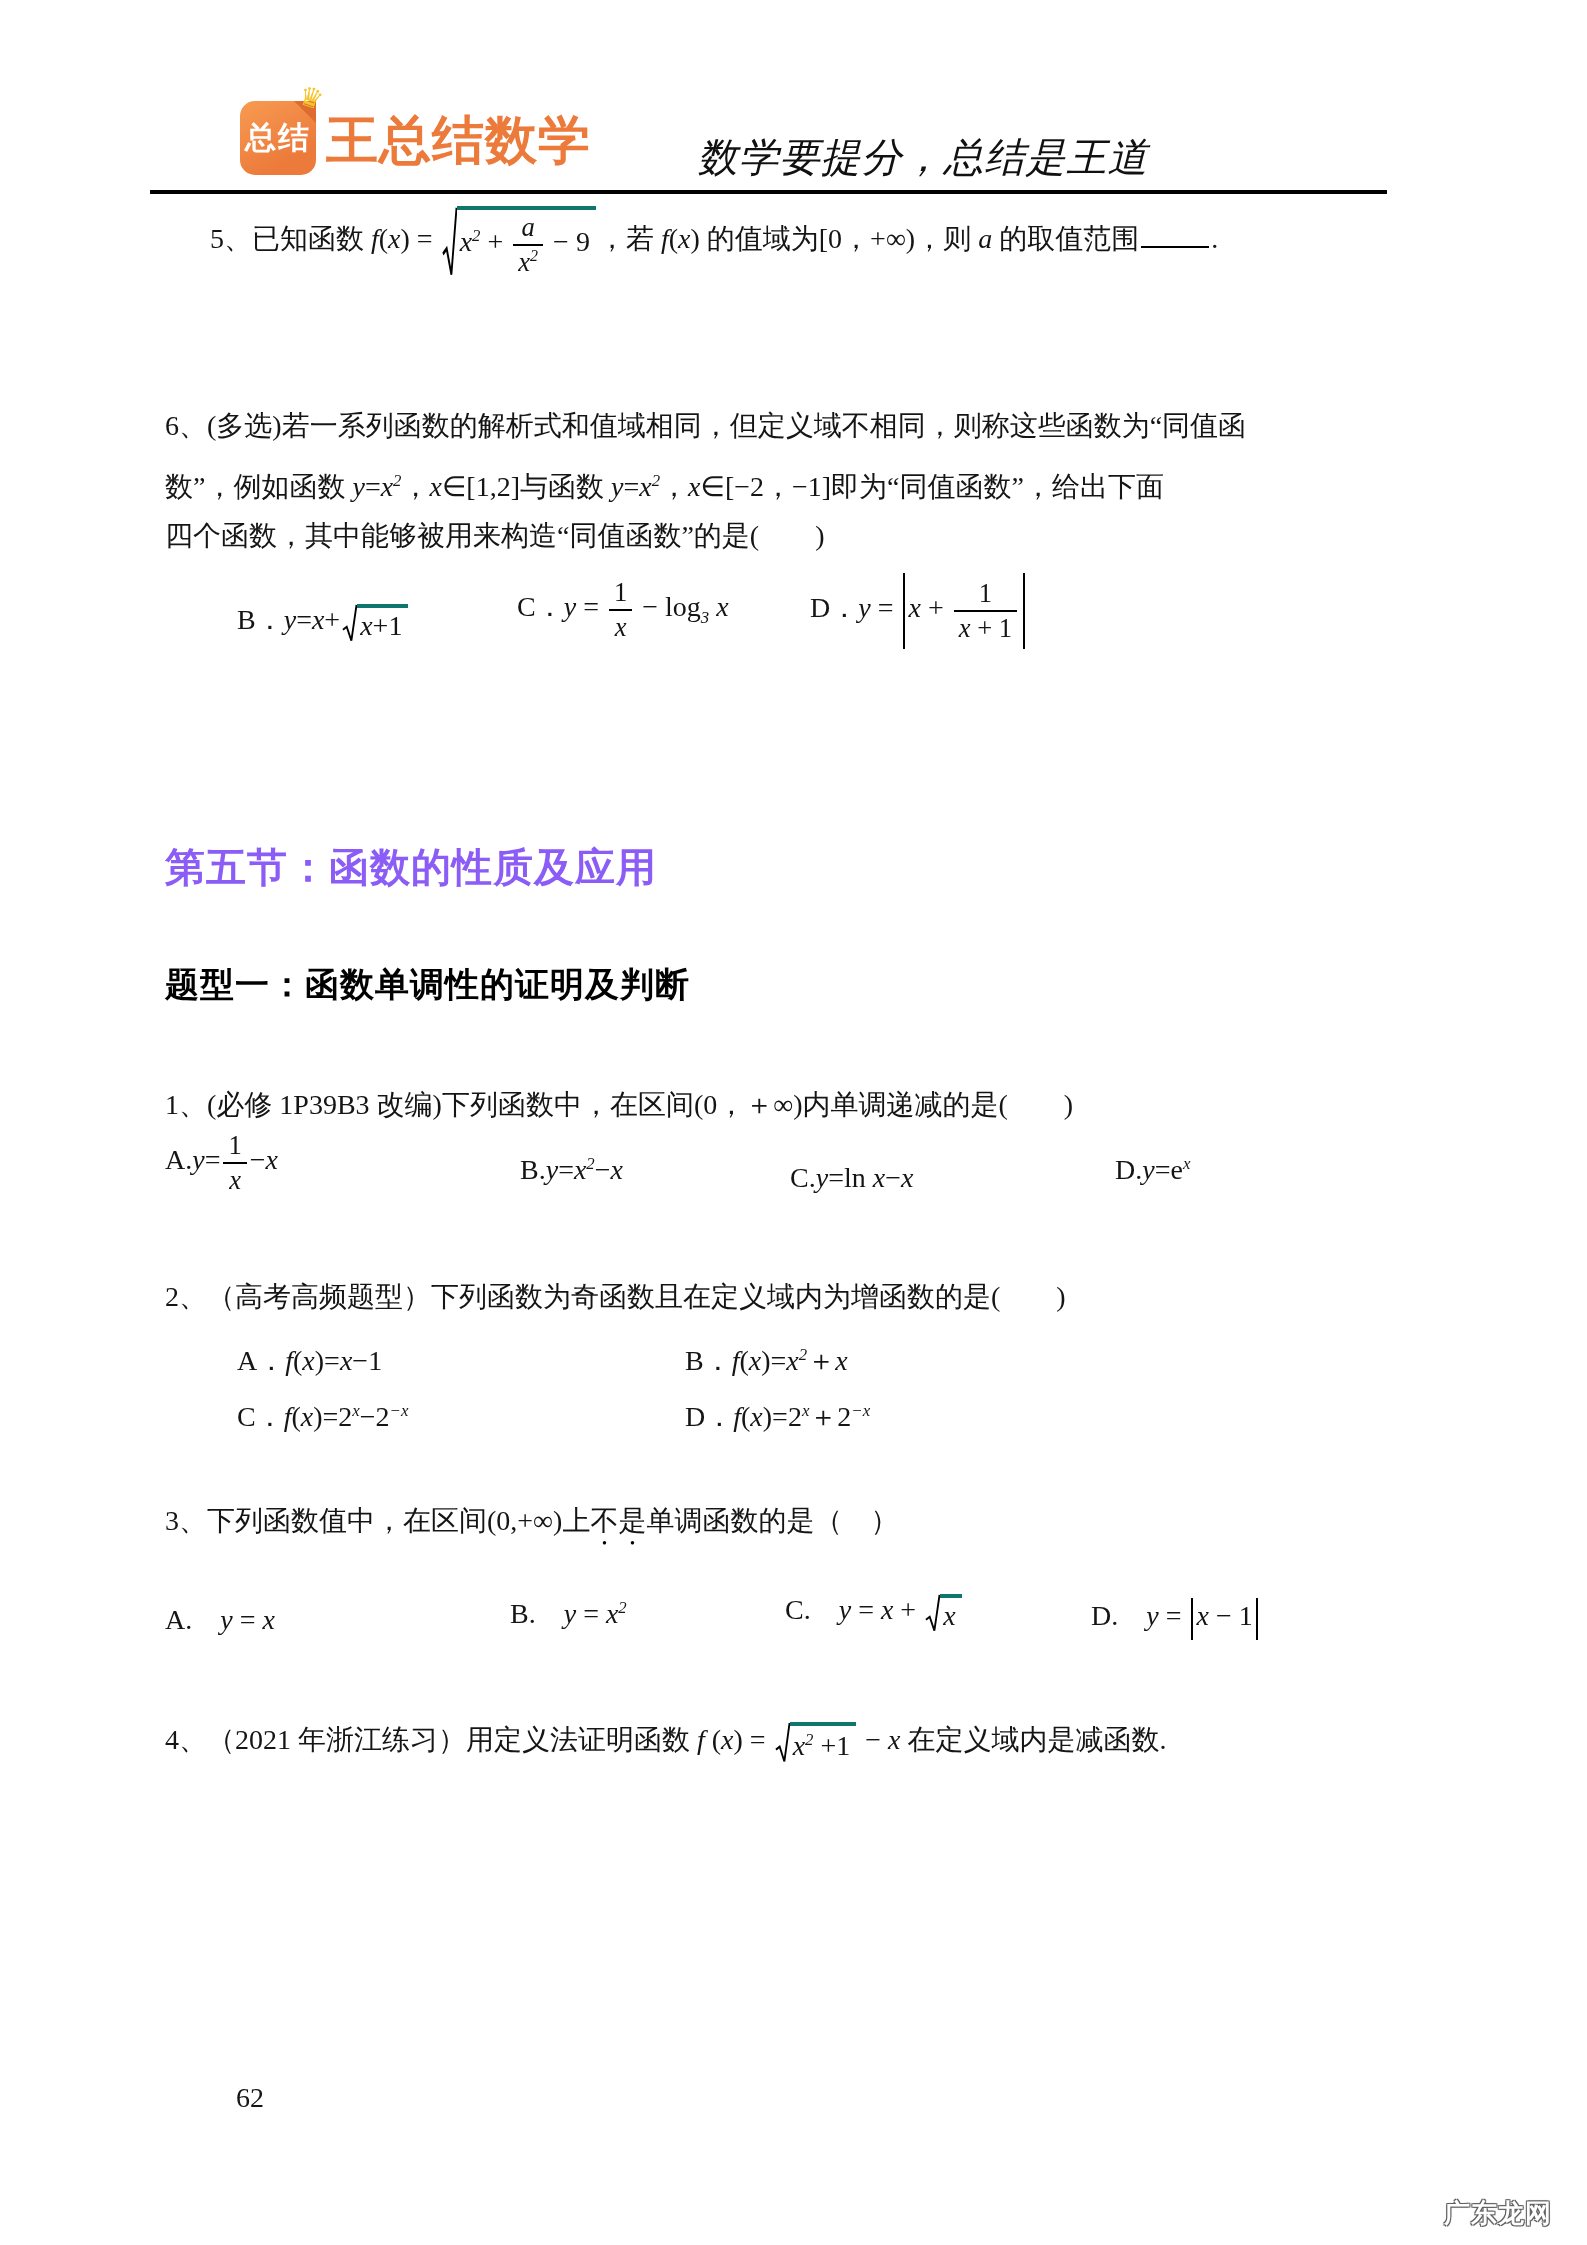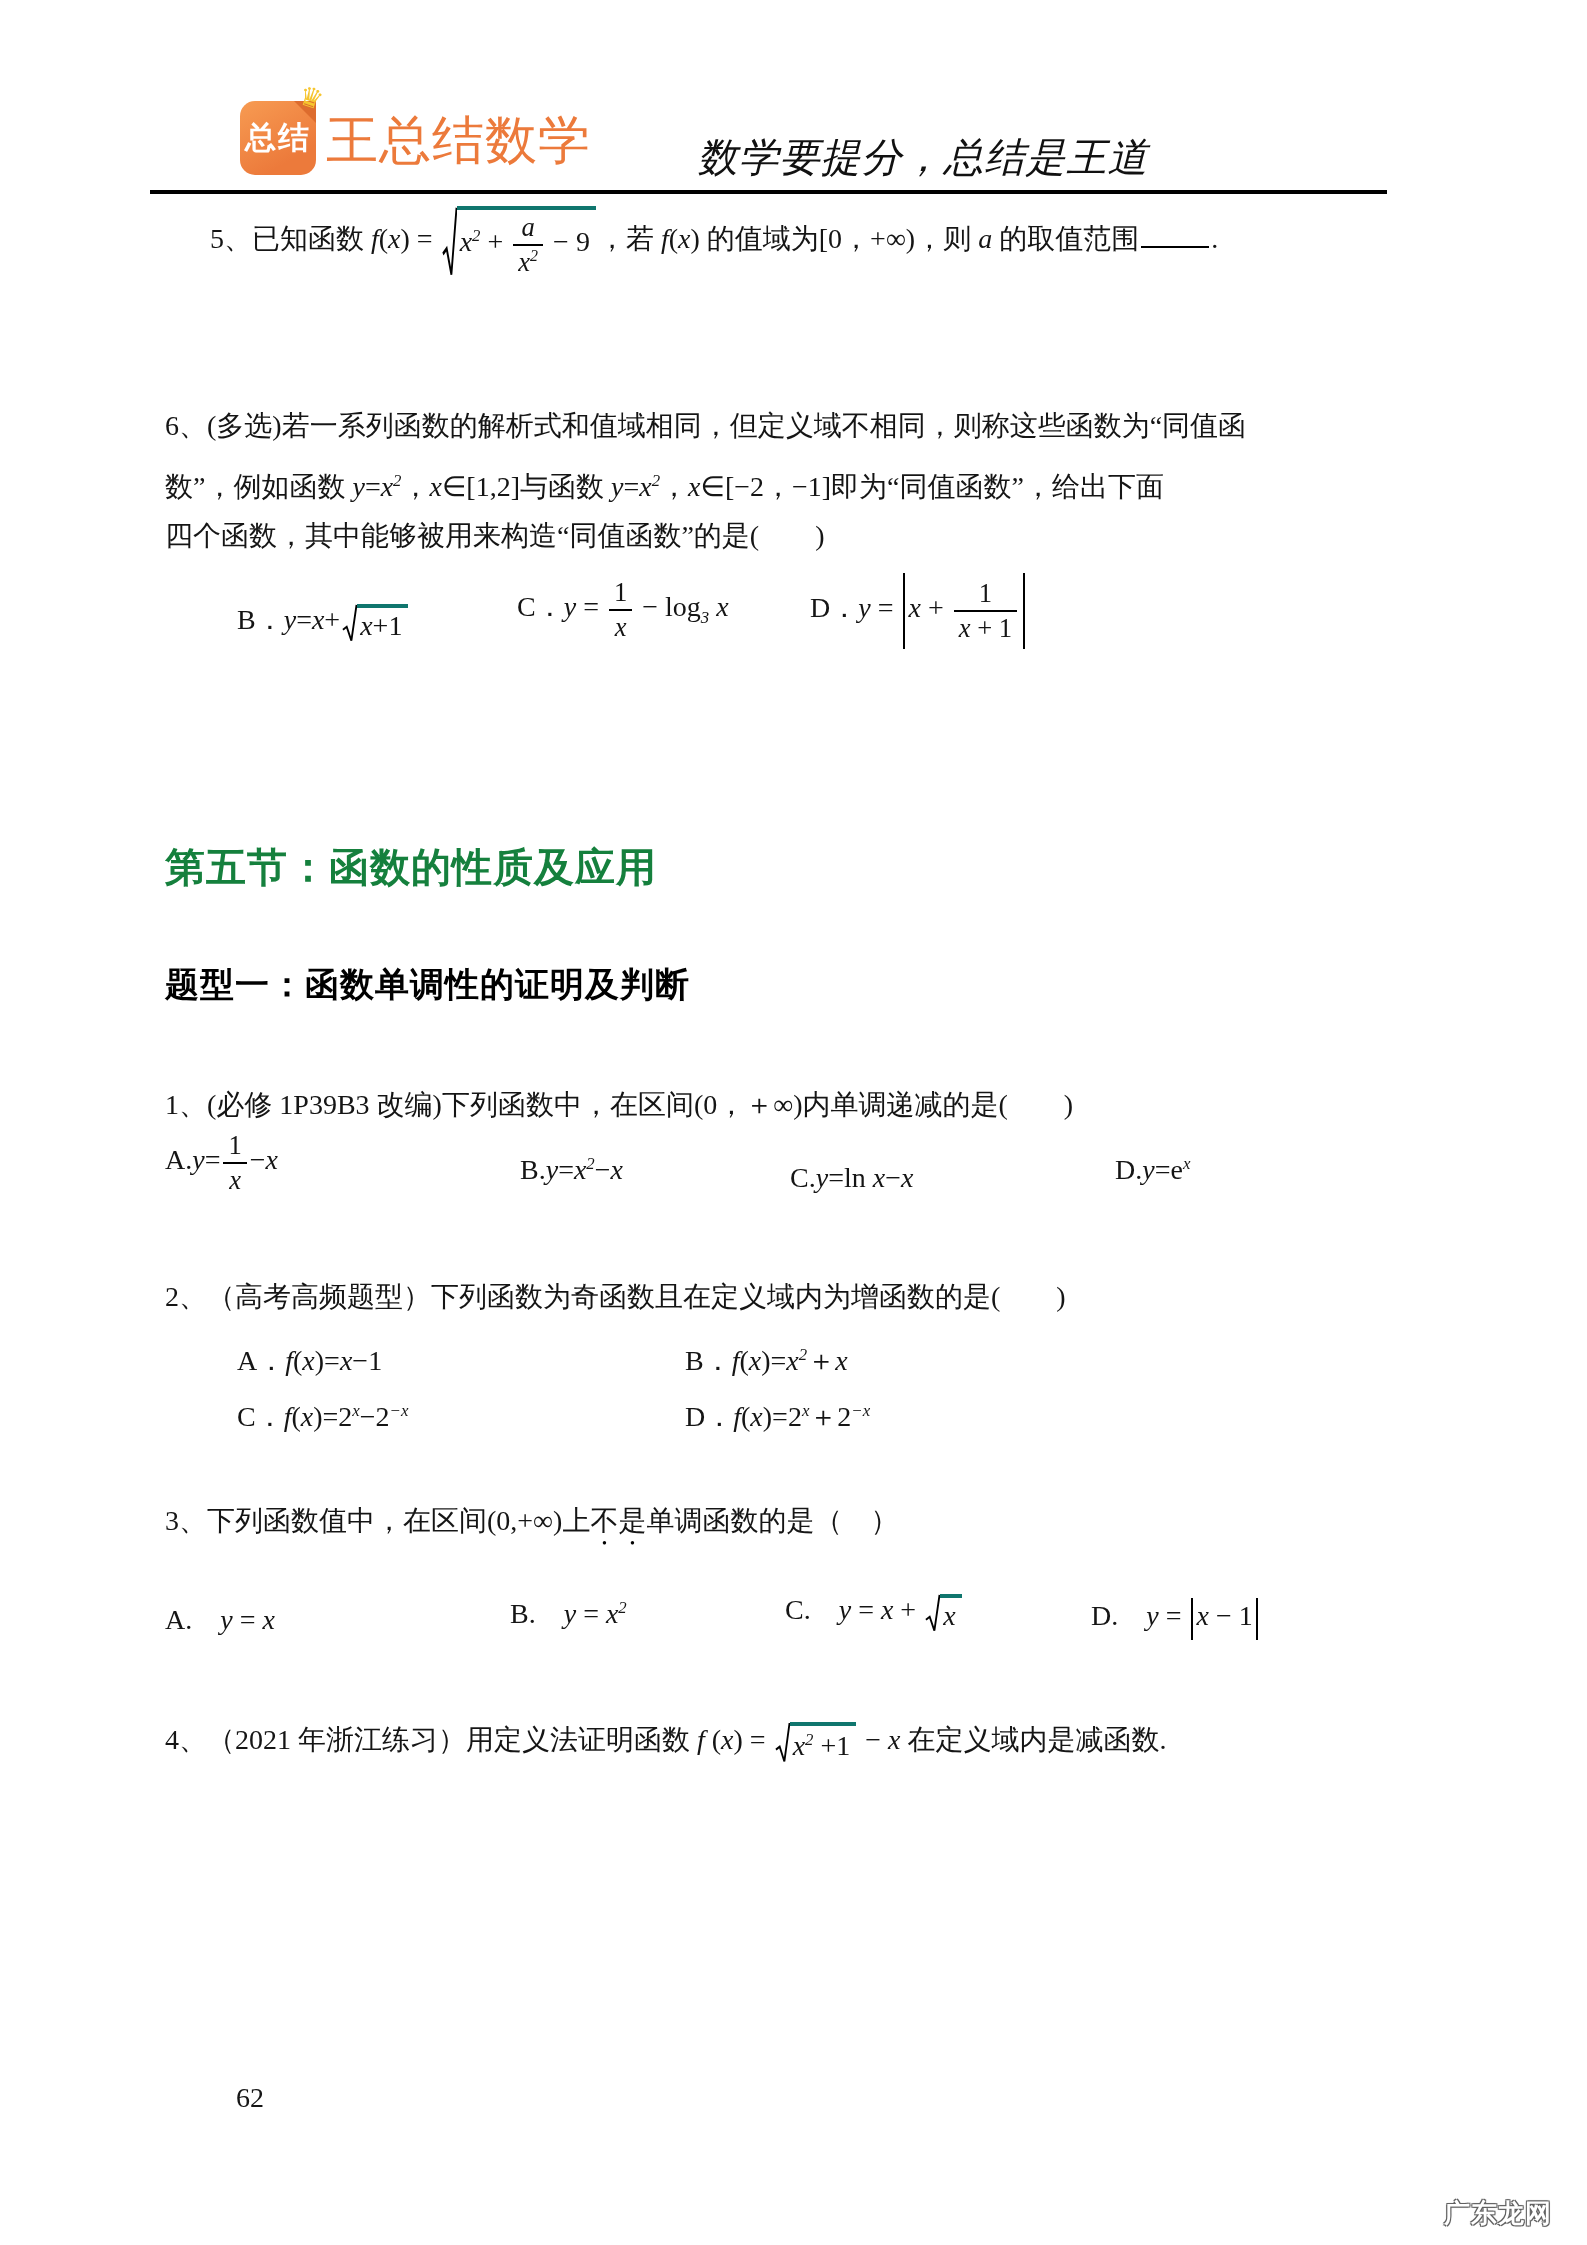--- a/index.html
+++ b/index.html
@@ -10,34 +10,34 @@
   .badge{position:absolute;left:240px;top:101px;width:76px;height:74px;border-radius:15px;
          background:linear-gradient(150deg,#f79b52 0%,#ec7a3b 75%);
          display:flex;align-items:center;justify-content:center;}
   .badge::before{content:"";position:absolute;top:0;right:0;width:0;height:0;
          border-top:22px solid #dd6c2e;border-left:22px solid transparent;}
   .badge-text{position:relative;color:#fff;font-family:"Liberation Sans",sans-serif;
          font-weight:bold;font-size:31px;letter-spacing:2px;}
   .crown{position:absolute;top:-17px;right:-7px;color:#f6c52e;font-size:27px;line-height:1;
          transform:rotate(18deg);font-family:"DejaVu Sans",sans-serif;}
   .logo-text{position:absolute;left:326px;top:114px;font-family:"Liberation Sans",sans-serif;
-         font-weight:normal;font-size:52px;line-height:52px;color:#ec7a3b;letter-spacing:1px;}
+         font-weight:bold;font-size:52px;line-height:52px;color:#ec7a3b;letter-spacing:1px;}
   .tagline{position:absolute;left:688px;top:134px;width:470px;text-align:center;
          font-size:40px;line-height:48px;font-style:italic;letter-spacing:1px;color:#111;}
   .rule{position:absolute;left:150px;top:190px;width:1237px;height:4px;background:#000;}
 
   
   .q{position:absolute;left:165px;}
   .pline{height:55px;line-height:55px;white-space:nowrap;}
   .mline{line-height:1.25;white-space:nowrap;}
   .optrow{position:relative;}
   .optrow > span{position:absolute;white-space:nowrap;}
 
   .h1{position:absolute;left:165px;font-family:"Liberation Sans",sans-serif;font-weight:bold;
-      font-size:40px;line-height:44px;letter-spacing:1px;color:#15803d;}
+      font-size:40px;line-height:44px;letter-spacing:1px;color:#8b5cf6;}
   .h2{position:absolute;left:165px;font-family:"Liberation Sans",sans-serif;font-weight:bold;
       font-size:34px;line-height:38px;letter-spacing:1px;color:#000;}
 
   
   .mi{font-style:italic;}
   .mr{}
   sup,sub{font-size:0.6em;}
   .frac{display:inline-block;vertical-align:middle;text-align:center;margin:0 3px;
         font-size:0.95em;line-height:1.15;}
   .fnum{display:block;padding:0 5px 1px;border-bottom:2px solid #000;}

